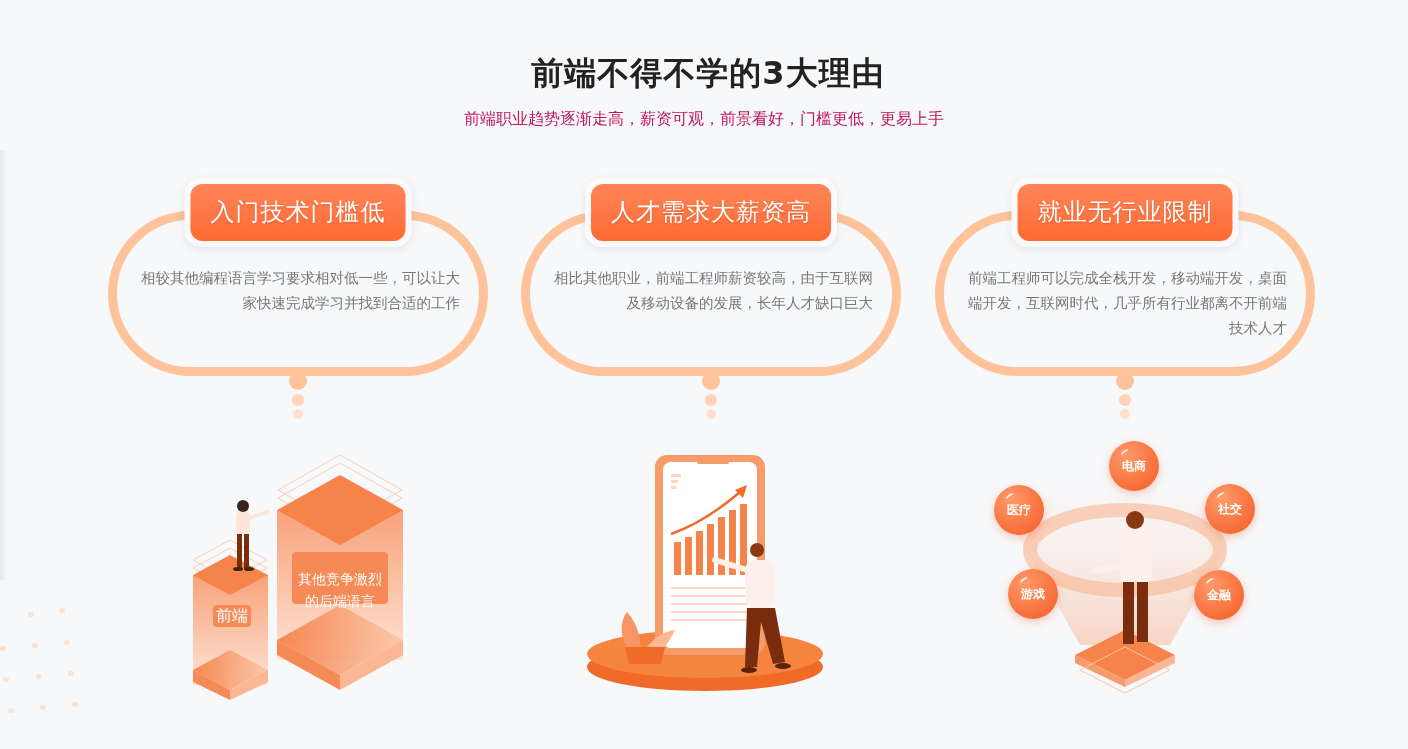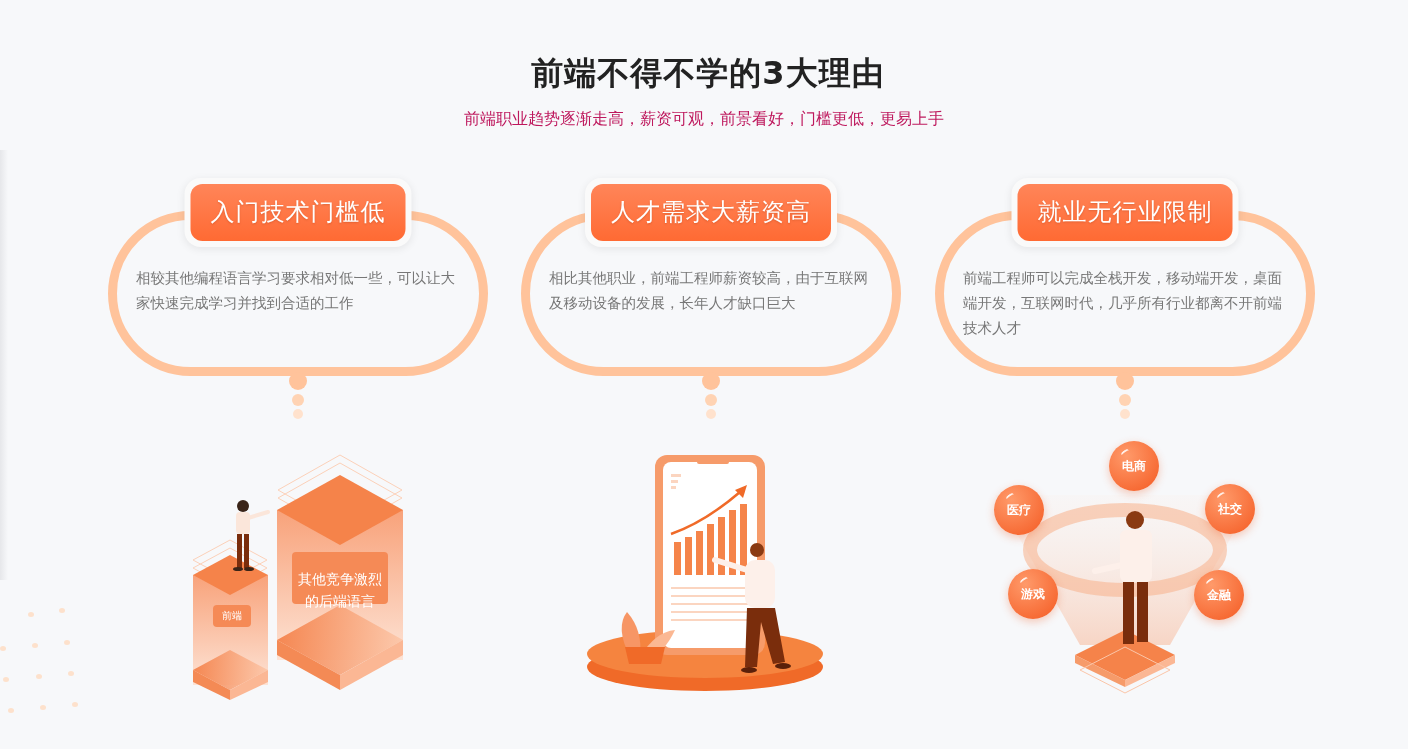--- a/index.html
+++ b/index.html
@@ -39,31 +39,31 @@
   }
   .badge {
     display: block; padding: 0 20px; height: 57px; line-height: 57px;
     border-radius: 12px; white-space: nowrap;
     background: linear-gradient(to bottom, #ff8559, #ff6a33);
     color: #fff; font-size: 24px; letter-spacing: 1px;
     text-shadow: 0 1px 2px rgba(160,60,20,0.35);
   }
   .desc {
     position: absolute; top: 88px; left: 28px; right: 28px;
-    text-align: left; font-size: 14.5px; color: #777; line-height: 25px;
+    text-align: right; font-size: 14.5px; color: #777; line-height: 25px;
   }
   .tail { position: absolute; left: 50%; border-radius: 50%; transform: translateX(-50%); }
   .tail.t1 { top: 194px; width: 18px; height: 18px; background: #ffc39b; }
   .tail.t2 { top: 216px; width: 12px; height: 12px; background: #ffd3b3; }
   .tail.t3 { top: 231px; width: 10px; height: 10px; background: #ffe2cd; }
 
   .illus { position: absolute; }
   .pill-label {
     position: absolute; background: #f58a56; color: #fff;
-    font-size: 10px; text-align: center; border-radius: 4px;
+    font-size: 16px; text-align: center; border-radius: 4px;
   }
   .bubble-tag {
     position: absolute; width: 50px; height: 50px; border-radius: 50%;
     background: radial-gradient(circle at 35% 30%, #ff9a6a, #f45a22);
     color: #fff; font-size: 12px; font-weight: bold;
     display: flex; align-items: center; justify-content: center;
     box-shadow: 0 3px 8px rgba(240,90,34,0.3);
   }
   .bubble-tag::before {
     content: ""; position: absolute; left: 12px; top: 9px;

